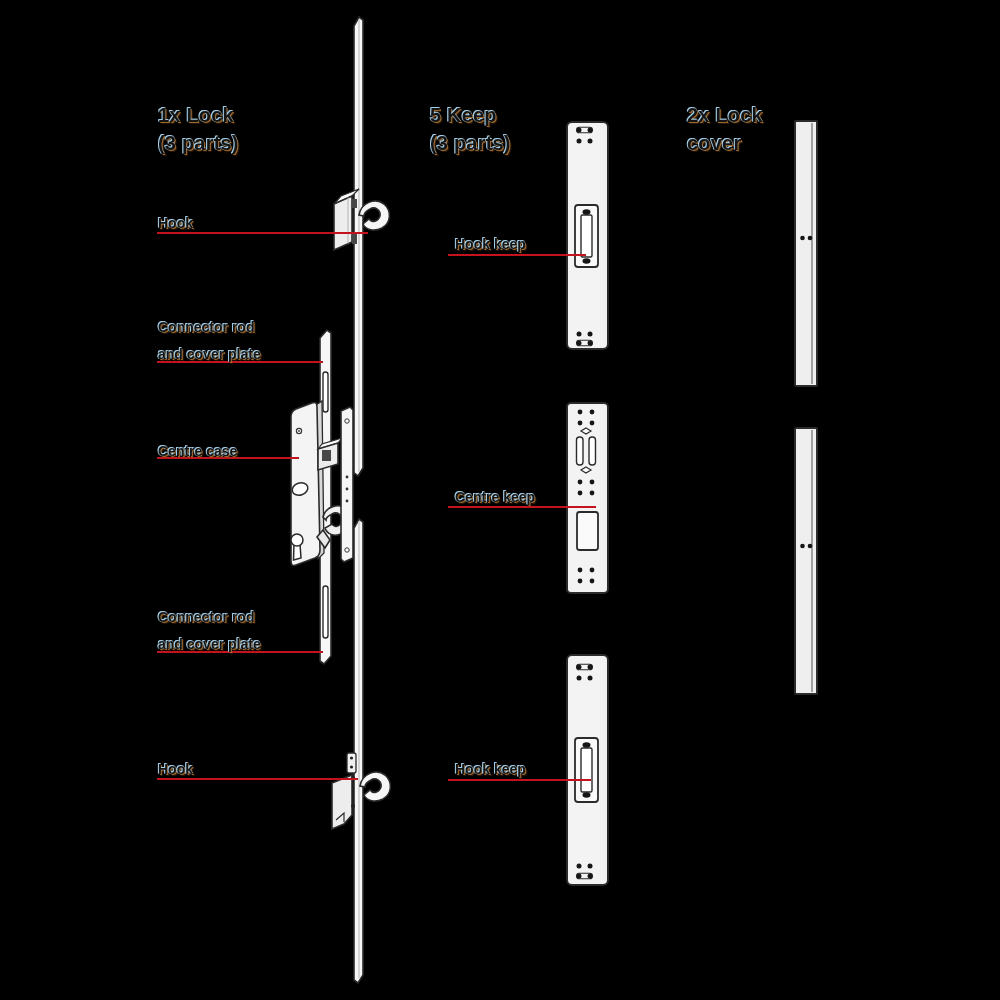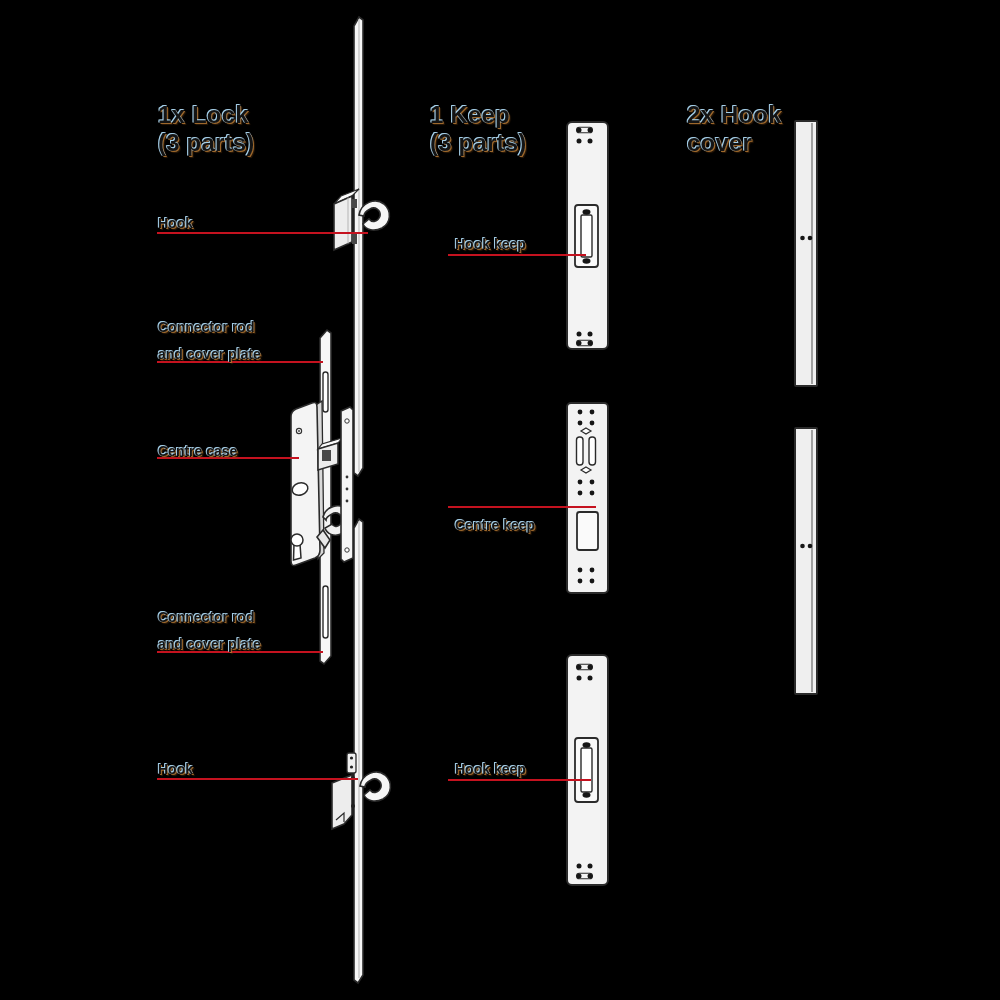--- a/index.html
+++ b/index.html
@@ -21,21 +21,21 @@
   .outlined{
     color:var(--text);
     font-weight:700;
     text-shadow:
       -1px -1px 0 rgba(168,212,238,0.95),
        0 -1px 0 rgba(200,228,246,0.6),
       -1px  0 0 rgba(188,220,240,0.6),
        1px  1px 0 rgba(187,125,54,0.8),
        2px  2px 1px rgba(120,72,22,0.35);
   }
-  .hdr{position:absolute;font-size:24px;line-height:28px;letter-spacing:.2px;white-space:nowrap;}
+  .hdr{position:absolute;font-size:20px;line-height:28px;letter-spacing:.2px;white-space:nowrap;}
   .lbl{position:absolute;font-size:14px;line-height:27px;white-space:nowrap;}
   
   .s-face{fill:#f6f6f6;stroke:var(--outline);stroke-width:1.6;}
   .s-side{fill:#d9d9d9;stroke:var(--outline);stroke-width:1.3;}
   .s-topface{fill:#fbfbfb;stroke:var(--outline);stroke-width:1.2;}
   .s-plate{fill:var(--plate-fill);stroke:var(--outline);stroke-width:2;}
   .s-hole{fill:#161616;stroke:none;}
   .s-ring{fill:none;stroke:var(--outline);stroke-width:1.1;}
   .s-recess{fill:#fafafa;stroke:var(--outline);stroke-width:1.8;}
   .s-slot{fill:#ffffff;stroke:var(--outline);stroke-width:1.4;}
@@ -218,41 +218,41 @@
       <line class="leader" x1="448" y1="507" x2="596" y2="507"></line>
       <line class="leader" x1="448" y1="780" x2="591" y2="780"></line>
     </g>
   </svg>
 
   <div class="hdr outlined" style="left:158px;top:101px;">
     <div>1x Lock</div>
     <div>(3 parts)</div>
   </div>
   <div class="hdr outlined" style="left:430px;top:101px;">
-    <div>1 Keep</div>
+    <div>5 Keep</div>
     <div>(3 parts)</div>
   </div>
   <div class="hdr outlined" style="left:687px;top:101px;">
-    <div>2x Hook</div>
+    <div>2x Lock</div>
     <div>cover</div>
   </div>
 
   <div class="lbl outlined" style="left:158px;top:210px;">Hook</div>
 
   <div class="lbl outlined" style="left:158px;top:314px;">
     <div>Connector rod</div>
     <div>and cover plate</div>
   </div>
 
   <div class="lbl outlined" style="left:158px;top:438px;">Centre case</div>
 
   <div class="lbl outlined" style="left:158px;top:604px;">
     <div>Connector rod</div>
     <div>and cover plate</div>
   </div>
 
   <div class="lbl outlined" style="left:158px;top:756px;">Hook</div>
 
   <div class="lbl outlined" style="left:455px;top:231px;">Hook keep</div>
-  <div class="lbl outlined" style="left:455px;top:484px;margin-top:28px;">Centre keep</div>
+  <div class="lbl outlined" style="left:455px;top:484px;">Centre keep</div>
   <div class="lbl outlined" style="left:455px;top:756px;">Hook keep</div>
 
 </div>
 
 </body></html>

